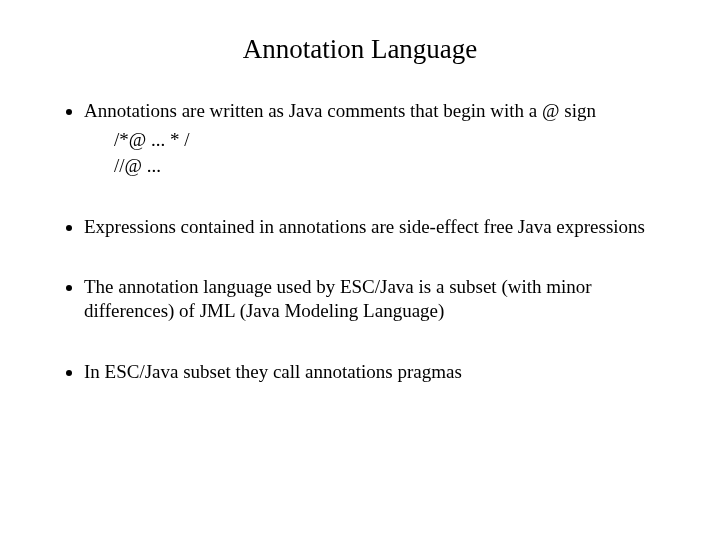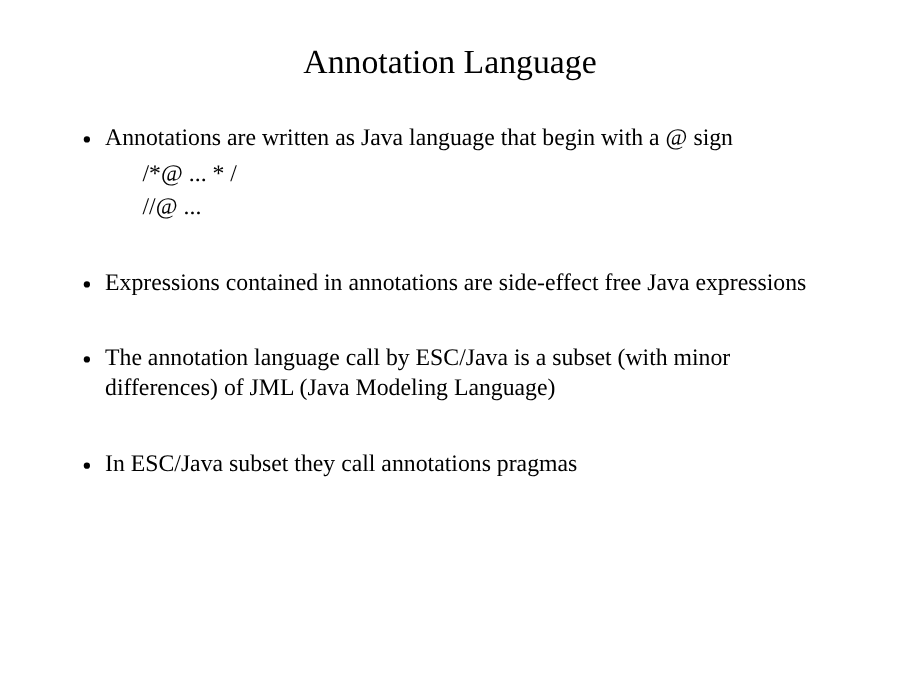--- a/index.html
+++ b/index.html
@@ -43,29 +43,29 @@
   }
 </style>
 </head>
 <body>
 
 <div class="slide">
   <div class="title">Annotation Language</div>
 
   <ul class="top">
     <li>
-      <span>Annotations are written  as Java language that begin with a @ sign</span>
+      <span>Annotations are written  as Java comments that begin with a @ sign</span>
       <div class="sublines">
         <div class="subline">/*@  ... * /</div>
         <div class="subline">//@ ...</div>
       </div>
     </li>
     <li>
       <span>Expressions contained in annotations are side-effect free Java expressions</span>
     </li>
     <li>
-      <span>The annotation language call by ESC/Java is a subset (with minor differences) of JML (Java Modeling Language)</span>
+      <span>The annotation language used by ESC/Java is a subset (with minor differences) of JML (Java Modeling Language)</span>
     </li>
     <li>
       <span>In ESC/Java subset they call annotations pragmas</span>
     </li>
   </ul>
 </div>
 
 </body></html>

